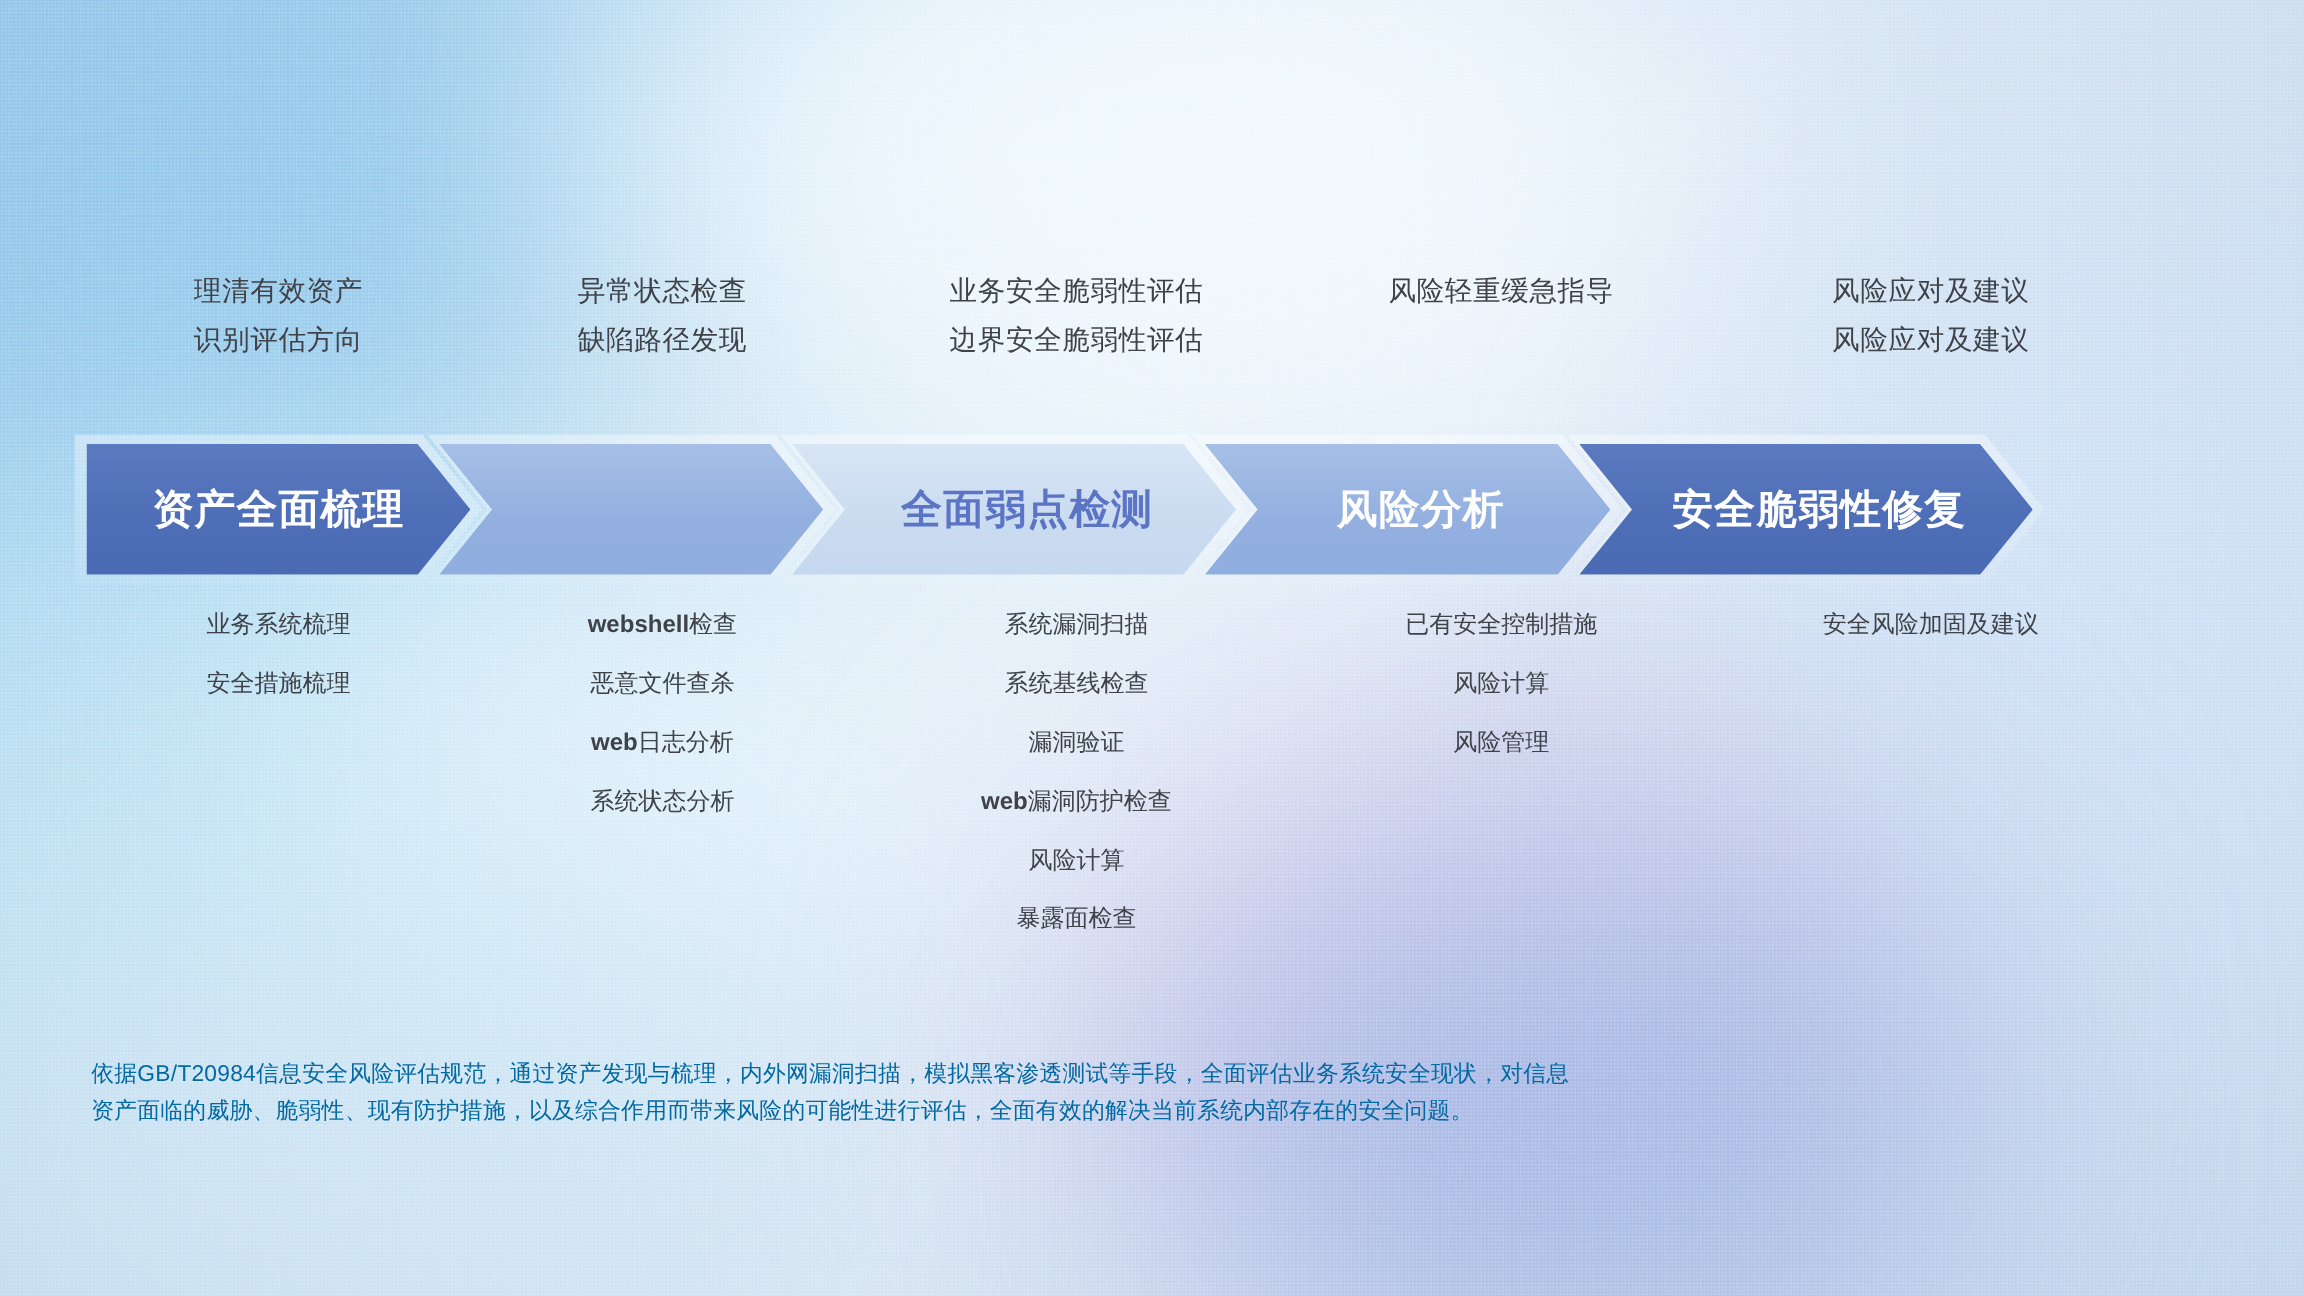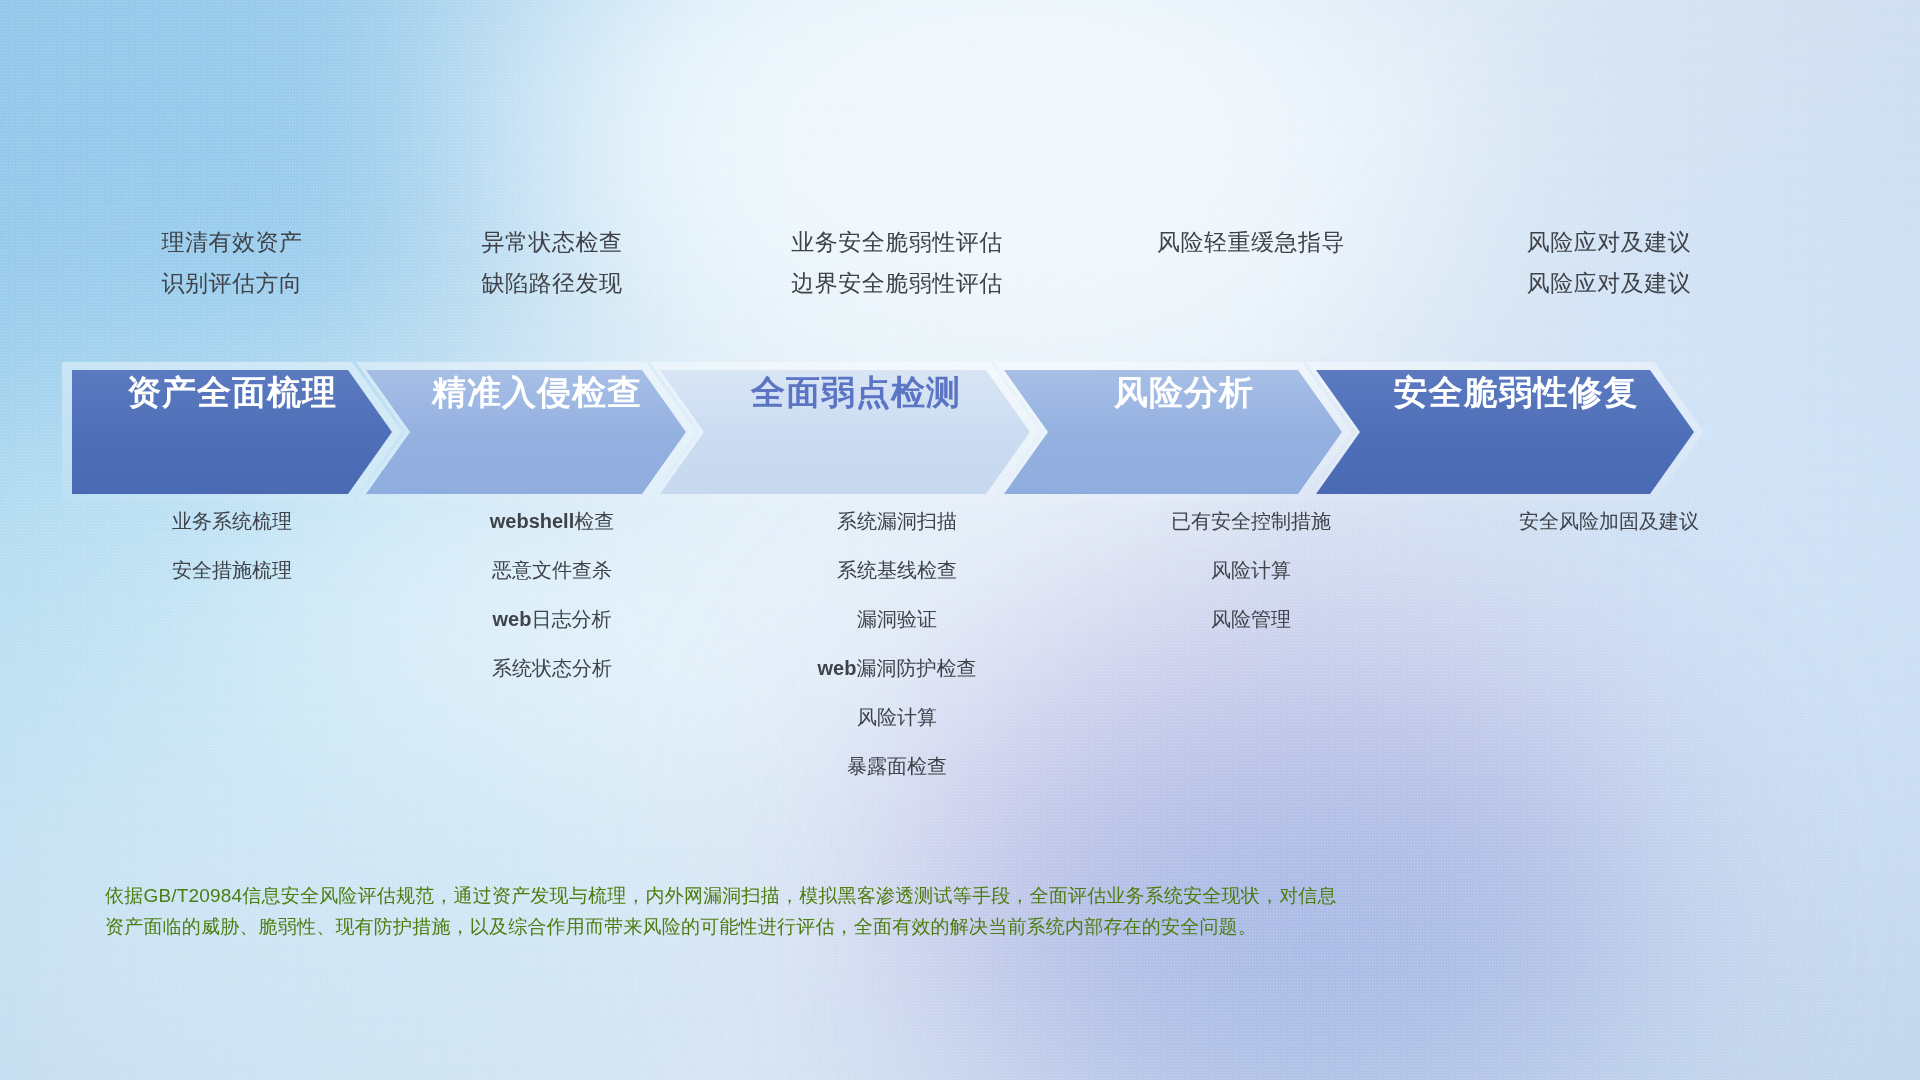--- a/index.html
+++ b/index.html
@@ -114,23 +114,23 @@
   .arrow-band {
     position: absolute;
     left: 72px;
     top: 370px;
     width: 1776px;
     height: 96px;
     display: flex;
   }
   .arrow {
     position: relative;
-    height: 124px;
+    height: 109px;
     display: flex;
-    align-items: flex-start;
+    align-items: center;
     justify-content: center;
     margin-right: -26px;
     box-sizing: border-box;
   }
   .arrow .shape {
     position: absolute;
     inset: 0;
     clip-path: polygon(0 0, calc(100% - 44px) 0, 100% 50%, calc(100% - 44px) 100%, 0 100%, 44px 50%);
   }
   .arrow.first .shape {
@@ -187,24 +187,24 @@
     color: #3f4349;
     font-size: 20px;
     line-height: 49px;
   }
   .list-col .item { white-space: nowrap; }
   .list-col .item b { font-weight: bold; }
 
   
   .footer {
     position: absolute;
-    left: 105px;
+    left: 76px;
     top: 880px;
     width: 1480px;
-    color: #4d7c0f;
+    color: #0369a1;
     font-size: 19px;
     line-height: 31px;
     letter-spacing: 0.2px;
   }
   .footer .fline { white-space: nowrap; }
 </style>
 </head>
 <body>
 
 <div id="stage">
@@ -249,21 +249,20 @@
 
     <div class="arrow-band" id="arrow-band">
         <div class="arrow first" style="width: 320px; z-index: 20;">
           <div class="halo"></div>
           <div class="shape fill-deep"></div>
           <div class="label txt-white">资产全面梳理</div>
         </div>
         <div class="arrow" style="width: 320px; z-index: 19;">
           <div class="halo"></div>
           <div class="shape fill-mid"></div>
-          <div class="label txt-white">精准入侵检查</div>
         </div>
         <div class="arrow" style="width: 370px; z-index: 18;">
           <div class="halo"></div>
           <div class="shape fill-pale"></div>
           <div class="label txt-blue">全面弱点检测</div>
         </div>
         <div class="arrow" style="width: 338px; z-index: 17;">
           <div class="halo"></div>
           <div class="shape fill-mid"></div>
           <div class="label txt-white">风险分析</div>

